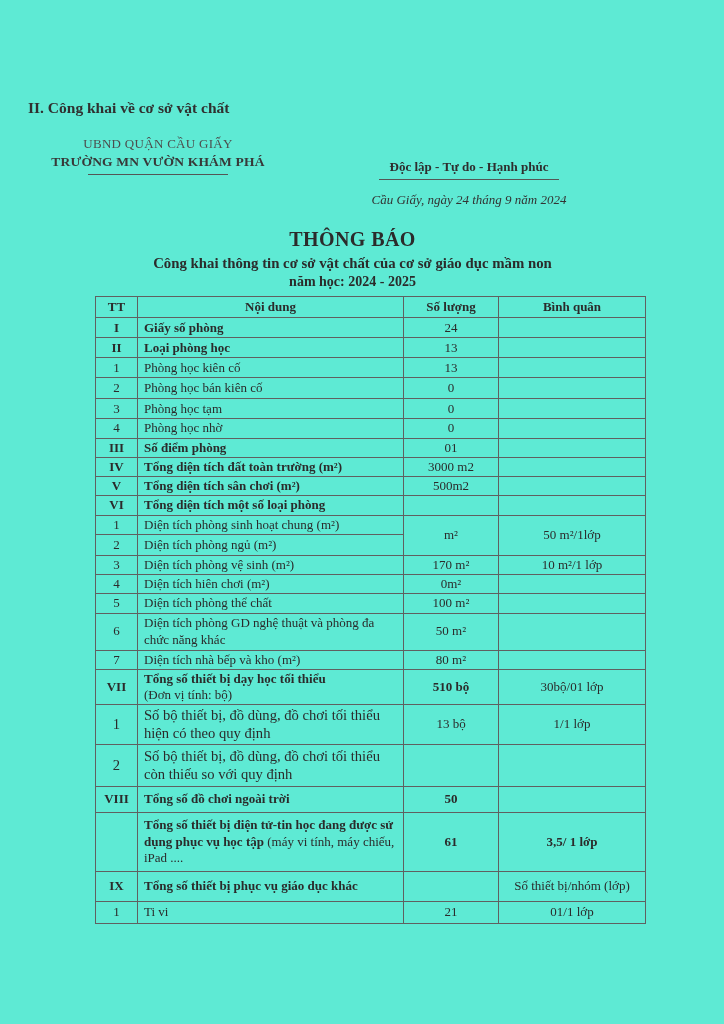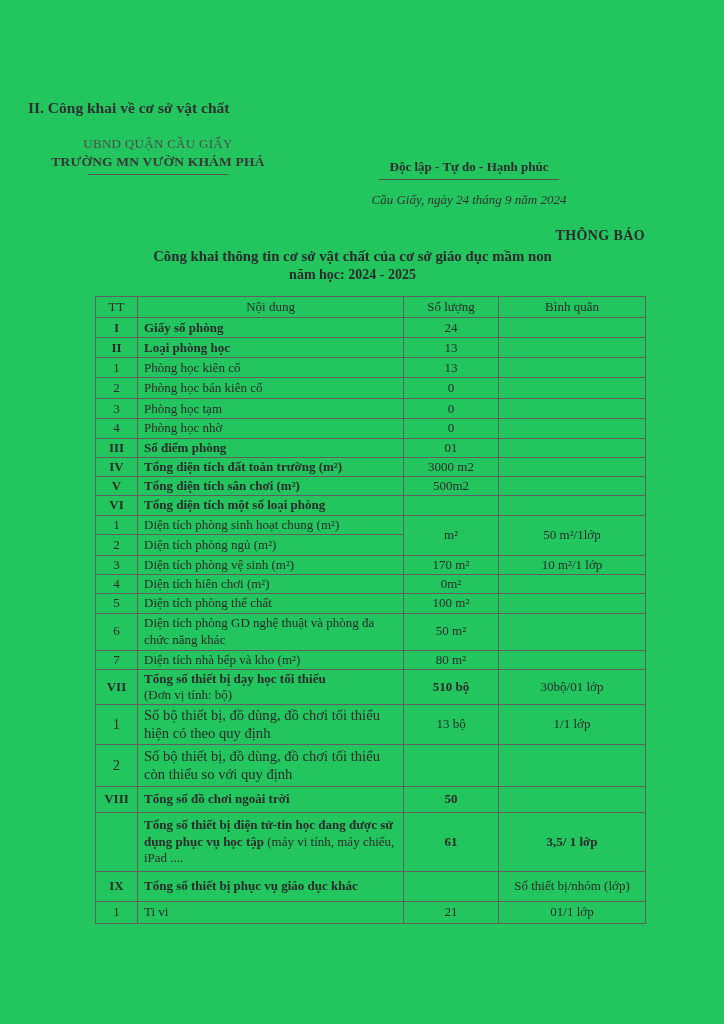--- a/index.html
+++ b/index.html
@@ -1,45 +1,45 @@
 <!DOCTYPE html>
 <html><head>
 <meta charset="utf-8">
 <style>
   html,body { margin:0; padding:0; }
   .page {
     position:relative; width:724px; height:1024px; margin:0 auto;
-    background:#22c55e; color:#2a2a2a; overflow:hidden;
+    background:#5eead4; color:#2a2a2a; overflow:hidden;
     font-family:"Liberation Serif","DejaVu Serif",serif;
   }
   .sec-title { position:absolute; left:28px; top:99px; font-size:15.5px; font-weight:bold; color:#303030; }
 
   .hdr-left  { position:absolute; left:38px;  top:136px; width:240px; text-align:center; }
   .hdr-right { position:absolute; left:303px; top:146px; width:332px; text-align:center; }
   .hl1 { font-size:13px; color:#4d4d4d; letter-spacing:.3px; }
   .hl2 { font-size:13.5px; font-weight:bold; color:#383838; margin-top:2px; letter-spacing:.2px; }
   .hr1 { font-size:13.5px; font-weight:bold; color:#2e2e2e; }
   .hr2 { font-size:13px;  font-weight:bold; color:#2e2e2e; margin-top:13px; }
   .rule { height:1px; background:#555; margin:4px auto 0; }
   .rule-left  { width:140px; }
   .rule-right { width:180px; }
   .dateline { font-style:italic; font-size:13px; color:#333; margin-top:12px; }
 
   .doc-title { position:absolute; left:60px; top:228px; width:585px; text-align:center; color:#2b2b2b; }
-  .t1 { font-size:14px;  font-weight:bold; letter-spacing:.4px;text-align:right; }
+  .t1 { font-size:20px;  font-weight:bold; letter-spacing:.4px; }
   .t2 { font-size:14.8px; font-weight:bold; margin-top:4px; }
   .t3 { font-size:14px; font-weight:bold; margin-top:2px; }
 
   table.main {
     position:absolute; left:95px; top:296px; width:550px;
     border-collapse:collapse; table-layout:fixed;
     font-size:13px; color:#2b2b2b;
   }
   .main th, .main td { border:1px solid #606060; padding:1px 6px; vertical-align:middle; line-height:1.25; overflow:hidden; }
-  .main th { font-weight:normal; text-align:center; padding:2px 4px; }
+  .main th { font-weight:bold; text-align:center; padding:2px 4px; }
   .c   { text-align:center; }
   .b   { font-weight:bold; }
   .top { vertical-align:top; }
   .bot { vertical-align:bottom; }
   .lg  { font-size:14.6px; line-height:1.35; }
   .sub { font-weight:normal; }
   .blk { display:block; }
 </style>
 </head>
 <body>

